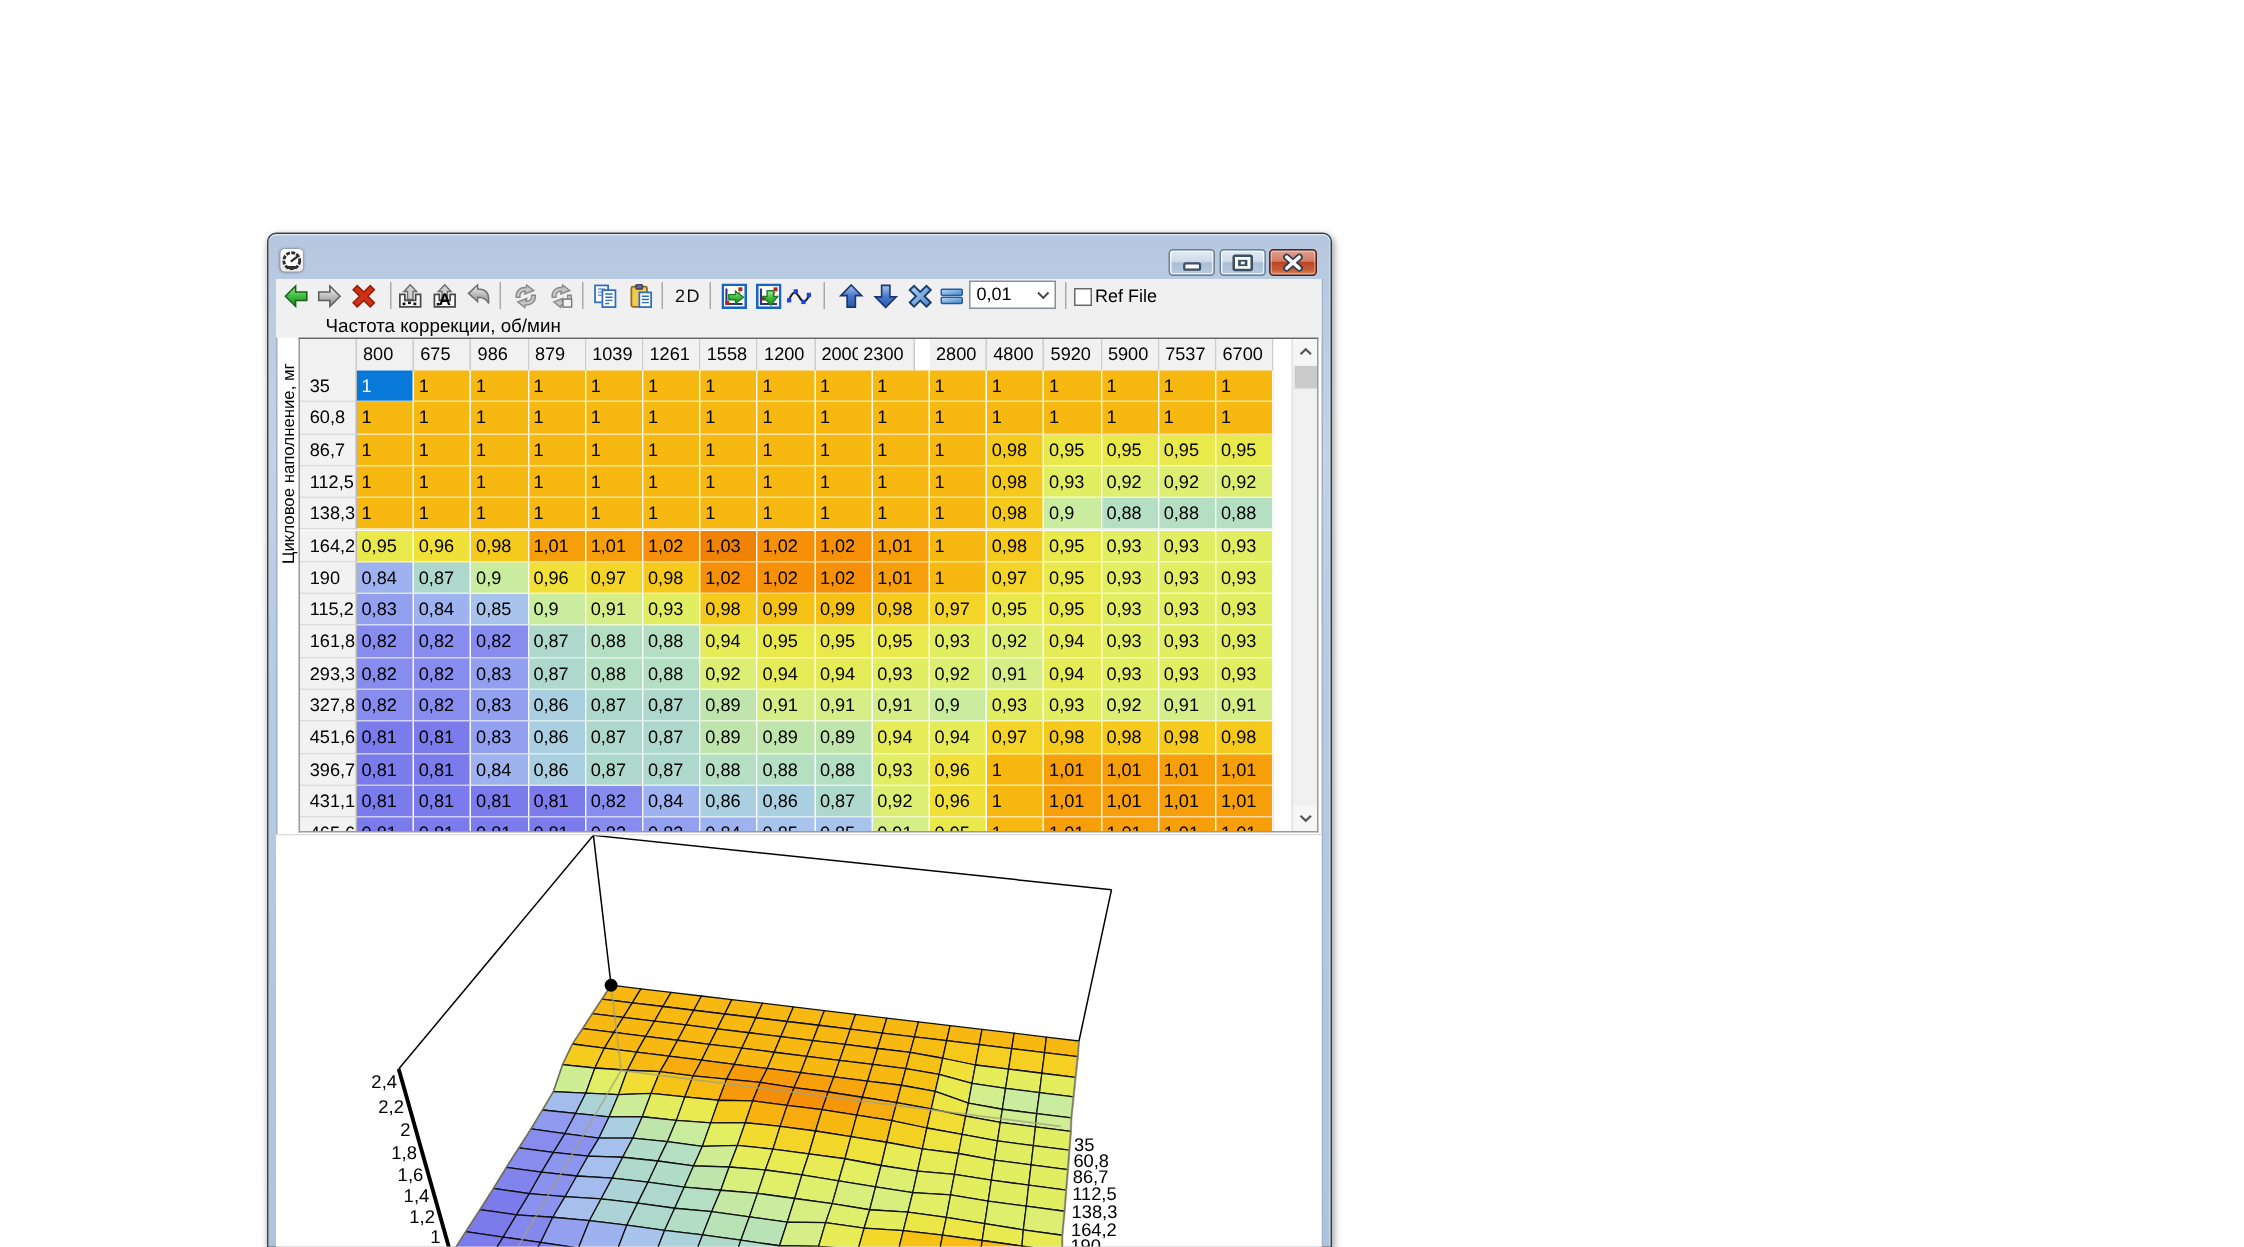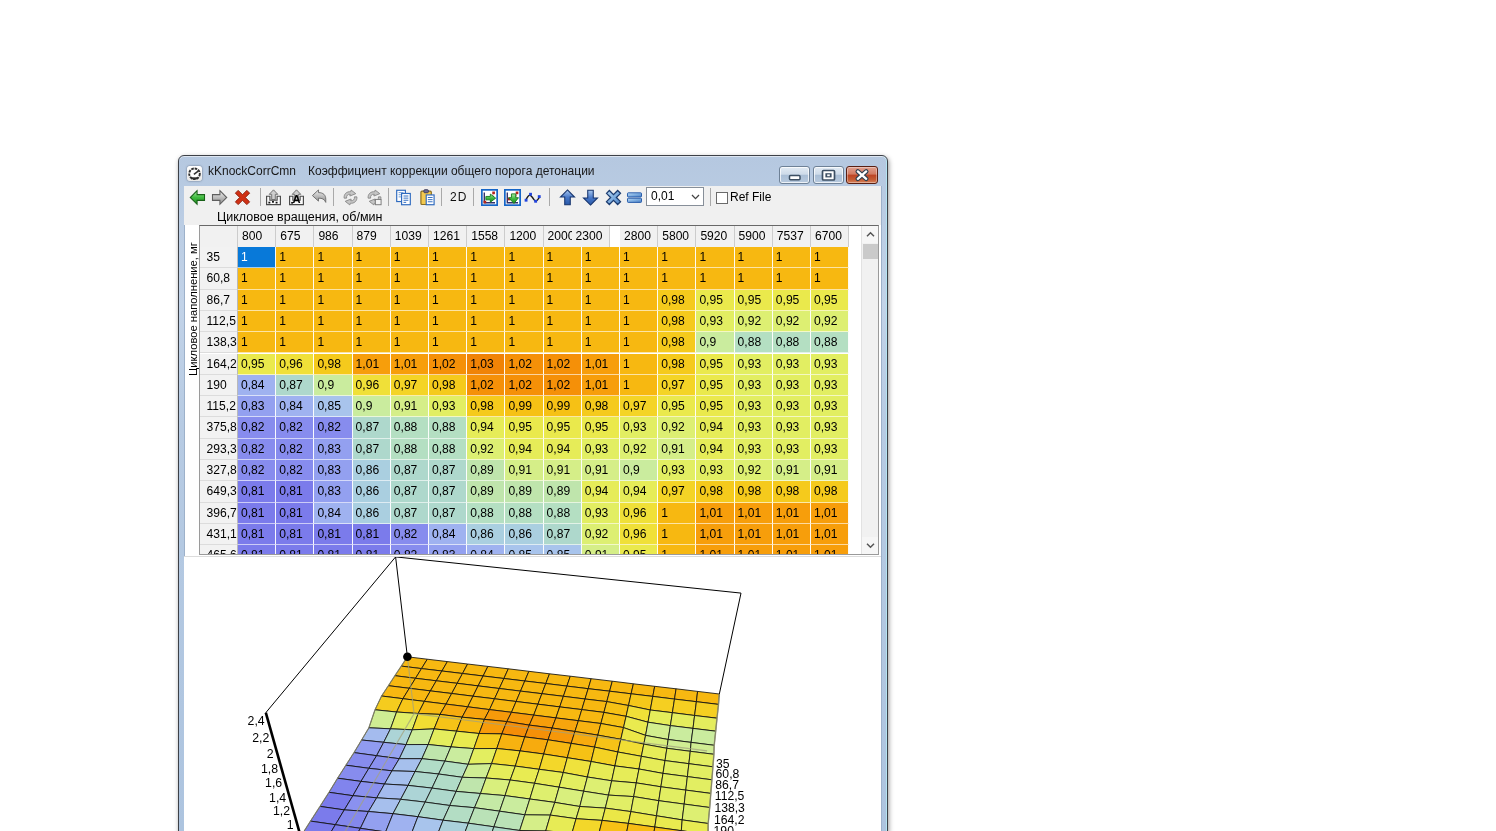--- a/index.html
+++ b/index.html
@@ -71,21 +71,20 @@
 
 <div class="window">
   <div class="titlebar">
     <div class="title-icon">
       <svg width="15" height="15" viewBox="0 0 15 15">
         <circle cx="7.5" cy="7.8" r="5.3" fill="#fdfdfd" stroke="#2e2e2e" stroke-width="1.9" stroke-dasharray="2.6 0.9"></circle>
         <line x1="6.9" y1="8.4" x2="11.2" y2="5.1" stroke="#2e2e2e" stroke-width="1.5"></line>
         <rect x="4.3" y="11.3" width="6.4" height="2" fill="#2e2e2e"></rect>
       </svg>
     </div>
-    <div class="title-text"><span>kKnockCorrCmn</span><span class="map-desc">Коэффициент коррекции общего порога детонации</span></div>
     <div class="winbtn min">
       <svg width="29" height="16" viewBox="0 0 29 16">
         <rect x="9.5" y="8.6" width="10.5" height="4.2" rx="1" fill="#ffffff" stroke="#3c4f63" stroke-width="1.5"></rect>
       </svg>
     </div>
     <div class="winbtn max">
       <svg width="29" height="16" viewBox="0 0 29 16">
         <rect x="8.5" y="3.5" width="12" height="9.5" rx="1" fill="#ffffff" stroke="#3c4f63" stroke-width="1.7"></rect>
         <rect x="11.4" y="6.2" width="6.2" height="4.2" fill="#3c4f63"></rect>
         <rect x="13.2" y="7.4" width="2.6" height="1.8" fill="#ffffff"></rect>
@@ -597,36 +596,36 @@
         <div class="tsep" style="left:257px"></div>
         <div class="tsep" style="left:288.5px"></div>
         <div class="tsep" style="left:365.3px"></div>
         <div class="tsep" style="left:525.8px"></div>
         <div class="tcombo"><span>0,01</span><svg width="9" height="6" viewBox="0 0 9 6">
             <path d="M1 1 L4.5 4.6 L8 1" fill="none" stroke="#444" stroke-width="1.3"></path>
           </svg></div>
         <div class="tcheck"></div>
         <div class="tchecklabel">Ref File</div>
       </div>
-    <div class="xaxis-title">Цикловое вращения, об/мин</div>
+    <div class="xaxis-title">Частота коррекции, об/мин</div>
     <div class="yaxis-title">Цикловое наполнение, мг</div>
     <div class="grid" id="grid">
         <div class="gcell gcolhead" style="left:0px;top:0px;width:38.5px;height:21.5px;line-height:20.5px"></div>
         <div class="gcell gcolhead" style="left:38.5px;top:0px;width:38.2px;height:21.5px;line-height:20.5px">800</div>
         <div class="gcell gcolhead" style="left:76.7px;top:0px;width:38.2px;height:21.5px;line-height:20.5px">675</div>
         <div class="gcell gcolhead" style="left:114.9px;top:0px;width:38.2px;height:21.5px;line-height:20.5px">986</div>
         <div class="gcell gcolhead" style="left:153.10000000000002px;top:0px;width:38.2px;height:21.5px;line-height:20.5px">879</div>
         <div class="gcell gcolhead" style="left:191.3px;top:0px;width:38.2px;height:21.5px;line-height:20.5px">1039</div>
         <div class="gcell gcolhead" style="left:229.5px;top:0px;width:38.2px;height:21.5px;line-height:20.5px">1261</div>
         <div class="gcell gcolhead" style="left:267.70000000000005px;top:0px;width:38.2px;height:21.5px;line-height:20.5px">1558</div>
         <div class="gcell gcolhead" style="left:305.90000000000003px;top:0px;width:38.2px;height:21.5px;line-height:20.5px">1200</div>
         <div class="gcell gcolhead" style="left:344.1px;top:0px;width:38.2px;height:21.5px;line-height:20.5px">2000</div>
         <div class="gcell gcolhead" style="left:372px;top:0px;width:38.2px;height:21.5px;line-height:20.5px">2300</div>
         <div class="gcell gcolhead" style="left:420.5px;top:0px;width:38.2px;height:21.5px;line-height:20.5px">2800</div>
-        <div class="gcell gcolhead" style="left:458.70000000000005px;top:0px;width:38.2px;height:21.5px;line-height:20.5px">5800</div>
+        <div class="gcell gcolhead" style="left:458.70000000000005px;top:0px;width:38.2px;height:21.5px;line-height:20.5px">4800</div>
         <div class="gcell gcolhead" style="left:496.90000000000003px;top:0px;width:38.2px;height:21.5px;line-height:20.5px">5920</div>
         <div class="gcell gcolhead" style="left:535.1px;top:0px;width:38.2px;height:21.5px;line-height:20.5px">5900</div>
         <div class="gcell gcolhead" style="left:573.3000000000001px;top:0px;width:38.2px;height:21.5px;line-height:20.5px">7537</div>
         <div class="gcell gcolhead" style="left:611.5px;top:0px;width:38.2px;height:21.5px;line-height:20.5px">6700</div>
         <div class="gcell gcolhead" style="left:649.7px;top:0;width:13.3px;height:21.5px;background:#fff;border-right:none"></div>
         <div class="gcell growhead" style="left:0px;top:21.5px;width:38.5px;height:21.3px;line-height:20.3px">35</div>
         <div class="gcell gdata gsel" style="left:38.5px;top:21.5px;width:38.2px;height:21.3px;line-height:20.3px;background:#0879d9">1</div>
         <div class="gcell gdata" style="left:76.7px;top:21.5px;width:38.2px;height:21.3px;line-height:20.3px;background:rgb(247,184,17)">1</div>
         <div class="gcell gdata" style="left:114.9px;top:21.5px;width:38.2px;height:21.3px;line-height:20.3px;background:rgb(247,184,17)">1</div>
         <div class="gcell gdata" style="left:153.10000000000002px;top:21.5px;width:38.2px;height:21.3px;line-height:20.3px;background:rgb(247,184,17)">1</div>
@@ -754,21 +753,21 @@
         <div class="gcell gdata" style="left:267.70000000000005px;top:170.6px;width:38.2px;height:21.3px;line-height:20.3px;background:rgb(245,202,28)">0,98</div>
         <div class="gcell gdata" style="left:305.90000000000003px;top:170.6px;width:38.2px;height:21.3px;line-height:20.3px;background:rgb(246,193,21)">0,99</div>
         <div class="gcell gdata" style="left:344.1px;top:170.6px;width:38.2px;height:21.3px;line-height:20.3px;background:rgb(246,193,21)">0,99</div>
         <div class="gcell gdata" style="left:382.3px;top:170.6px;width:38.2px;height:21.3px;line-height:20.3px;background:rgb(245,202,28)">0,98</div>
         <div class="gcell gdata" style="left:420.5px;top:170.6px;width:38.2px;height:21.3px;line-height:20.3px;background:rgb(244,212,38)">0,97</div>
         <div class="gcell gdata" style="left:458.70000000000005px;top:170.6px;width:38.2px;height:21.3px;line-height:20.3px;background:rgb(234,233,76)">0,95</div>
         <div class="gcell gdata" style="left:496.90000000000003px;top:170.6px;width:38.2px;height:21.3px;line-height:20.3px;background:rgb(234,233,76)">0,95</div>
         <div class="gcell gdata" style="left:535.1px;top:170.6px;width:38.2px;height:21.3px;line-height:20.3px;background:rgb(226,238,98)">0,93</div>
         <div class="gcell gdata" style="left:573.3000000000001px;top:170.6px;width:38.2px;height:21.3px;line-height:20.3px;background:rgb(226,238,98)">0,93</div>
         <div class="gcell gdata" style="left:611.5px;top:170.6px;width:38.2px;height:21.3px;line-height:20.3px;background:rgb(226,238,98)">0,93</div>
-        <div class="gcell growhead" style="left:0px;top:191.9px;width:38.5px;height:21.3px;line-height:20.3px">375,8</div>
+        <div class="gcell growhead" style="left:0px;top:191.9px;width:38.5px;height:21.3px;line-height:20.3px">161,8</div>
         <div class="gcell gdata" style="left:38.5px;top:191.9px;width:38.2px;height:21.3px;line-height:20.3px;background:rgb(135,140,238)">0,82</div>
         <div class="gcell gdata" style="left:76.7px;top:191.9px;width:38.2px;height:21.3px;line-height:20.3px;background:rgb(135,140,238)">0,82</div>
         <div class="gcell gdata" style="left:114.9px;top:191.9px;width:38.2px;height:21.3px;line-height:20.3px;background:rgb(135,140,238)">0,82</div>
         <div class="gcell gdata" style="left:153.10000000000002px;top:191.9px;width:38.2px;height:21.3px;line-height:20.3px;background:rgb(174,216,204)">0,87</div>
         <div class="gcell gdata" style="left:191.3px;top:191.9px;width:38.2px;height:21.3px;line-height:20.3px;background:rgb(180,223,194)">0,88</div>
         <div class="gcell gdata" style="left:229.5px;top:191.9px;width:38.2px;height:21.3px;line-height:20.3px;background:rgb(180,223,194)">0,88</div>
         <div class="gcell gdata" style="left:267.70000000000005px;top:191.9px;width:38.2px;height:21.3px;line-height:20.3px;background:rgb(230,236,88)">0,94</div>
         <div class="gcell gdata" style="left:305.90000000000003px;top:191.9px;width:38.2px;height:21.3px;line-height:20.3px;background:rgb(234,233,76)">0,95</div>
         <div class="gcell gdata" style="left:344.1px;top:191.9px;width:38.2px;height:21.3px;line-height:20.3px;background:rgb(234,233,76)">0,95</div>
         <div class="gcell gdata" style="left:382.3px;top:191.9px;width:38.2px;height:21.3px;line-height:20.3px;background:rgb(234,233,76)">0,95</div>
@@ -805,21 +804,21 @@
         <div class="gcell gdata" style="left:267.70000000000005px;top:234.5px;width:38.2px;height:21.3px;line-height:20.3px;background:rgb(191,229,172)">0,89</div>
         <div class="gcell gdata" style="left:305.90000000000003px;top:234.5px;width:38.2px;height:21.3px;line-height:20.3px;background:rgb(213,238,136)">0,91</div>
         <div class="gcell gdata" style="left:344.1px;top:234.5px;width:38.2px;height:21.3px;line-height:20.3px;background:rgb(213,238,136)">0,91</div>
         <div class="gcell gdata" style="left:382.3px;top:234.5px;width:38.2px;height:21.3px;line-height:20.3px;background:rgb(213,238,136)">0,91</div>
         <div class="gcell gdata" style="left:420.5px;top:234.5px;width:38.2px;height:21.3px;line-height:20.3px;background:rgb(202,236,158)">0,9</div>
         <div class="gcell gdata" style="left:458.70000000000005px;top:234.5px;width:38.2px;height:21.3px;line-height:20.3px;background:rgb(226,238,98)">0,93</div>
         <div class="gcell gdata" style="left:496.90000000000003px;top:234.5px;width:38.2px;height:21.3px;line-height:20.3px;background:rgb(226,238,98)">0,93</div>
         <div class="gcell gdata" style="left:535.1px;top:234.5px;width:38.2px;height:21.3px;line-height:20.3px;background:rgb(221,239,114)">0,92</div>
         <div class="gcell gdata" style="left:573.3000000000001px;top:234.5px;width:38.2px;height:21.3px;line-height:20.3px;background:rgb(213,238,136)">0,91</div>
         <div class="gcell gdata" style="left:611.5px;top:234.5px;width:38.2px;height:21.3px;line-height:20.3px;background:rgb(213,238,136)">0,91</div>
-        <div class="gcell growhead" style="left:0px;top:255.8px;width:38.5px;height:21.3px;line-height:20.3px">649,3</div>
+        <div class="gcell growhead" style="left:0px;top:255.8px;width:38.5px;height:21.3px;line-height:20.3px">451,6</div>
         <div class="gcell gdata" style="left:38.5px;top:255.8px;width:38.2px;height:21.3px;line-height:20.3px;background:rgb(123,123,235)">0,81</div>
         <div class="gcell gdata" style="left:76.7px;top:255.8px;width:38.2px;height:21.3px;line-height:20.3px;background:rgb(123,123,235)">0,81</div>
         <div class="gcell gdata" style="left:114.9px;top:255.8px;width:38.2px;height:21.3px;line-height:20.3px;background:rgb(147,160,240)">0,83</div>
         <div class="gcell gdata" style="left:153.10000000000002px;top:255.8px;width:38.2px;height:21.3px;line-height:20.3px;background:rgb(170,207,224)">0,86</div>
         <div class="gcell gdata" style="left:191.3px;top:255.8px;width:38.2px;height:21.3px;line-height:20.3px;background:rgb(174,216,204)">0,87</div>
         <div class="gcell gdata" style="left:229.5px;top:255.8px;width:38.2px;height:21.3px;line-height:20.3px;background:rgb(174,216,204)">0,87</div>
         <div class="gcell gdata" style="left:267.70000000000005px;top:255.8px;width:38.2px;height:21.3px;line-height:20.3px;background:rgb(191,229,172)">0,89</div>
         <div class="gcell gdata" style="left:305.90000000000003px;top:255.8px;width:38.2px;height:21.3px;line-height:20.3px;background:rgb(191,229,172)">0,89</div>
         <div class="gcell gdata" style="left:344.1px;top:255.8px;width:38.2px;height:21.3px;line-height:20.3px;background:rgb(191,229,172)">0,89</div>
         <div class="gcell gdata" style="left:382.3px;top:255.8px;width:38.2px;height:21.3px;line-height:20.3px;background:rgb(230,236,88)">0,94</div>

